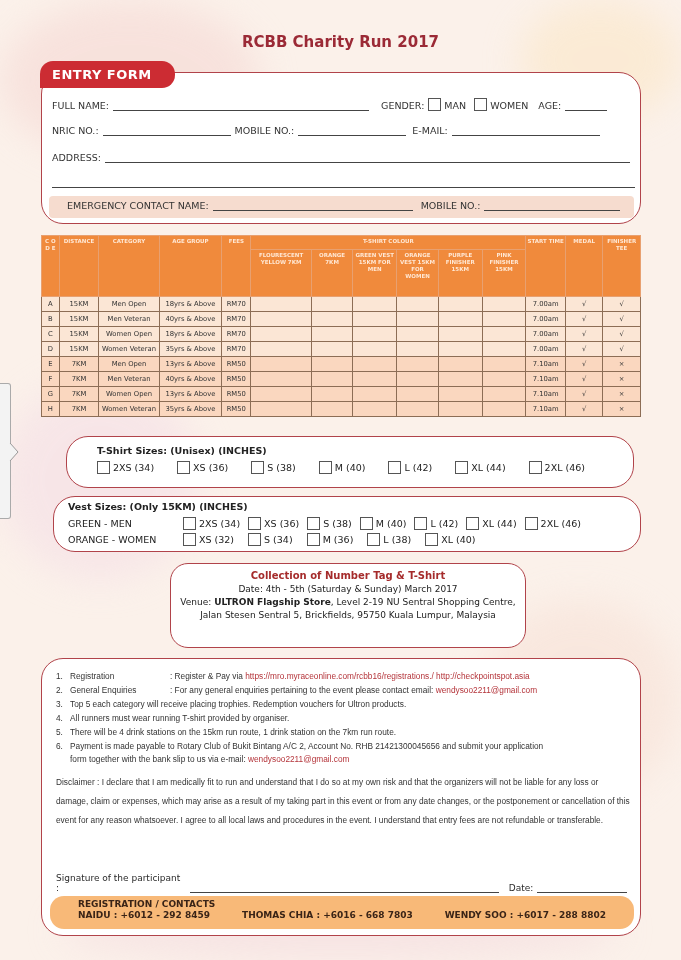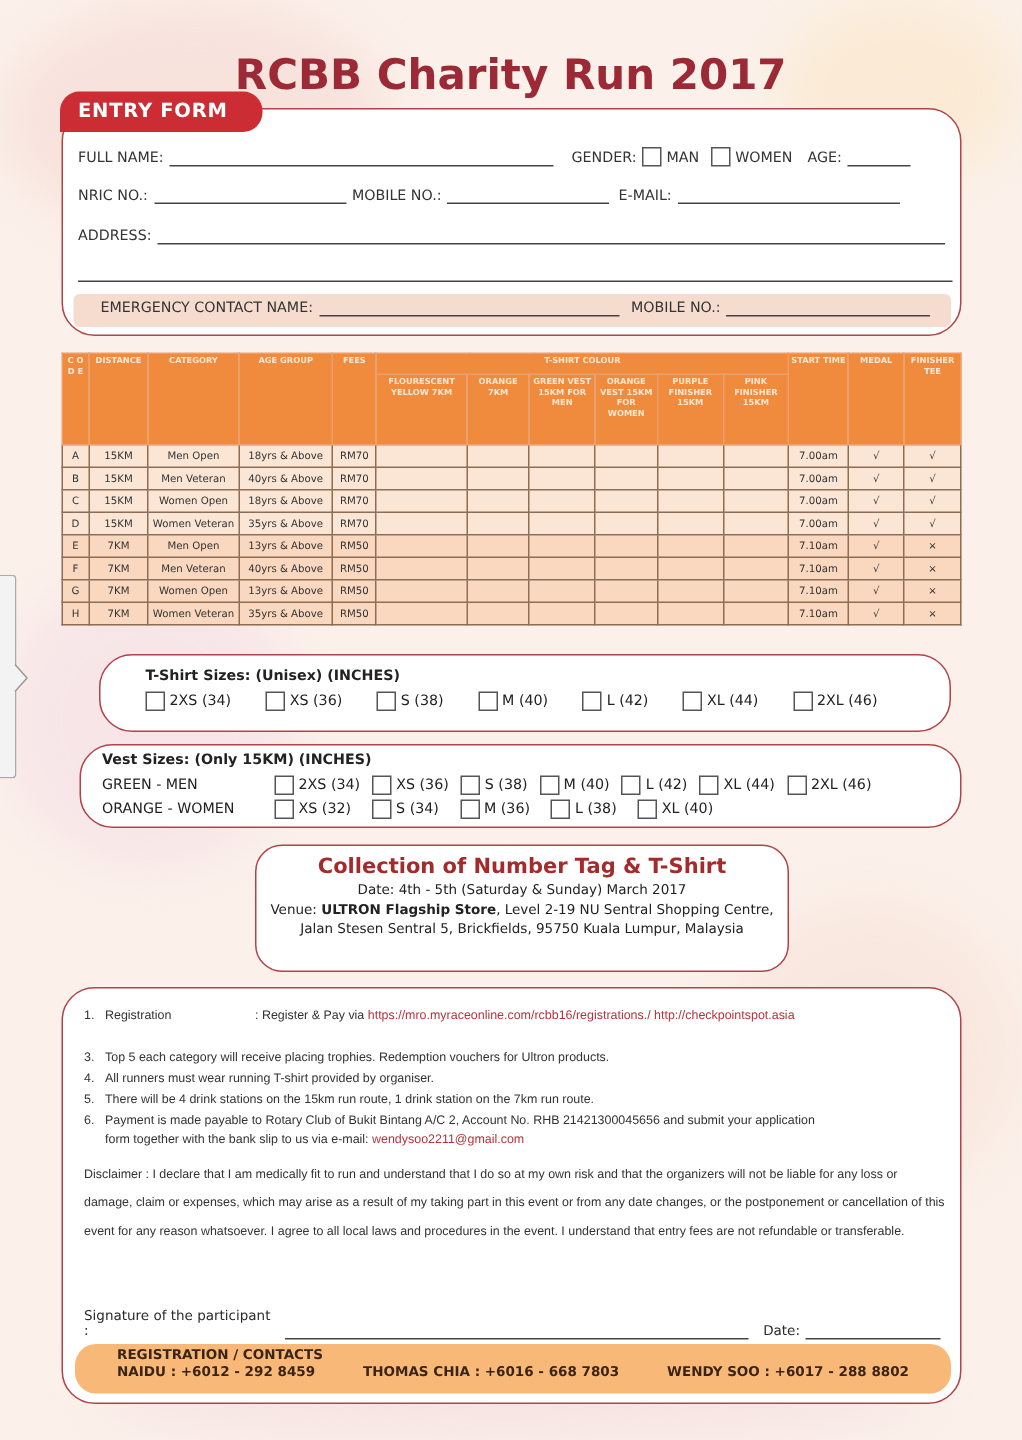--- a/index.html
+++ b/index.html
@@ -12,21 +12,21 @@
   }
   .bg-splash { position: absolute; border-radius: 50%; filter: blur(18px); opacity: .55; }
   .s1 { left: 0; top: 0; width: 260px; height: 160px; background: #f5d6d2; }
   .s2 { left: 520px; top: 0; width: 161px; height: 120px; background: #fbe6c4; }
   .s3 { left: 0; top: 380px; width: 200px; height: 200px; background: #f4dde6; }
   .s4 { left: 480px; top: 600px; width: 200px; height: 200px; background: #f7e0d5; }
   .s5 { left: 60px; top: 900px; width: 560px; height: 60px; background: #f3d9de; }
 
   .title {
     position: absolute; left: 0; width: 681px; top: 33px; text-align: center;
-    font-family: "DejaVu Sans", sans-serif; font-weight: bold; font-size: 28px; color: #9b2a36;
+    font-family: "DejaVu Sans", sans-serif; font-weight: bold; font-size: 15px; color: #9b2a36;
   }
   .panel {
     position: absolute; background: #ffffff; border: 1.5px solid #b1434a; border-radius: 20px;
   }
   .entry-tab {
     position: absolute; left: 40px; top: 61px; width: 135px; height: 27px;
     background: #cc2c33; border-radius: 13px 13px 13px 0; color: #fff; font-weight: bold;
     font-size: 13px; letter-spacing: .5px; padding: 6px 12px; z-index: 3;
   }
   .entry-panel { left: 41px; top: 72px; width: 600px; height: 152px; border-radius: 22px; }
@@ -48,21 +48,21 @@
   table.events tr.r7 td { background: #fad7bf; }
   .code-head { width: 17px; }
 
   .size-panel { position: absolute; border: 1.5px solid #b1434a; border-radius: 22px; background: #fff; }
   .size-title { position: absolute; font-size: 9.5px; font-weight: bold; color: #222; }
   .size-row { position: absolute; font-size: 9.5px; color: #222; display: flex; align-items: center; }
   .size-opt { display: inline-flex; align-items: center; margin-right: 10px; }
   .size-opt .cb { margin: 0 3px 0 0; }
 
   .collection { position: absolute; left: 170px; top: 563px; width: 356px; height: 85px; border: 1.5px solid #b1434a; border-radius: 18px; background: #fff; text-align: center; font-size: 9px; color: #222; }
-  .col-title { color: #a52b2b; font-weight: bold; font-size: 14px; margin-top: 6px; }
+  .col-title { color: #a52b2b; font-weight: bold; font-size: 10px; margin-top: 6px; }
   .col-line { margin-top: 3px; }
 
   .terms { position: absolute; left: 41px; top: 658px; width: 600px; height: 278px; border: 1.5px solid #b1434a; border-radius: 22px; background: #fff; }
   .term { position: absolute; left: 14px; font-family: "Liberation Sans", sans-serif; font-size: 8.3px; color: #333; white-space: nowrap; }
   .term .num { display: inline-block; width: 14px; }
   .term .lbl { display: inline-block; width: 100px; }
   .link { color: #b4343a; }
   .disclaimer { position: absolute; left: 14px; top: 114px; width: 575px; font-family: "Liberation Sans", sans-serif; font-size: 8.3px; color: #333; line-height: 19px; }
   .sig { position: absolute; left: 14px; top: 214px; font-size: 9px; display: flex; align-items: flex-end; width: 575px; }
   .contacts { position: absolute; left: 8px; top: 237px; width: 584px; height: 33px; background: #f8b978; border-radius: 14px; padding: 3px 28px; font-weight: bold; font-size: 9px; color: #3a2417; }
@@ -379,20 +379,23 @@
   <div class="col-line">
     <span>Venue: </span><b>ULTRON Flagship Store</b><span>, Level 2-19 NU Sentral Shopping Centre,</span>
   </div>
   <div class="col-line">Jalan Stesen Sentral 5, Brickfields, 95750 Kuala Lumpur, Malaysia</div>
 </div>
 
 <div class="terms">
   <div class="term" style="top:12px;">
     <span class="num">1.</span><span class="lbl">Registration</span><span>: Register &amp; Pay via </span><span class="link">https://mro.myraceonline.com/rcbb16/registrations./ http://checkpointspot.asia</span>
   </div>
+  <div class="term" style="top:26px;">
+    <span class="num">2.</span><span class="lbl">General Enquiries</span><span>: For any general enquiries pertaining to the event please contact email: </span><span class="link">wendysoo2211@gmail.com</span>
+  </div>
   <div class="term" style="top:40px;">
     <span class="num">3.</span><span>Top 5 each category will receive placing trophies. Redemption vouchers for Ultron products.</span>
   </div>
   <div class="term" style="top:54px;">
     <span class="num">4.</span><span>All runners must wear running T-shirt provided by organiser.</span>
   </div>
   <div class="term" style="top:68px;">
     <span class="num">5.</span><span>There will be 4 drink stations on the 15km run route, 1 drink station on the 7km run route.</span>
   </div>
   <div class="term" style="top:82px;">

